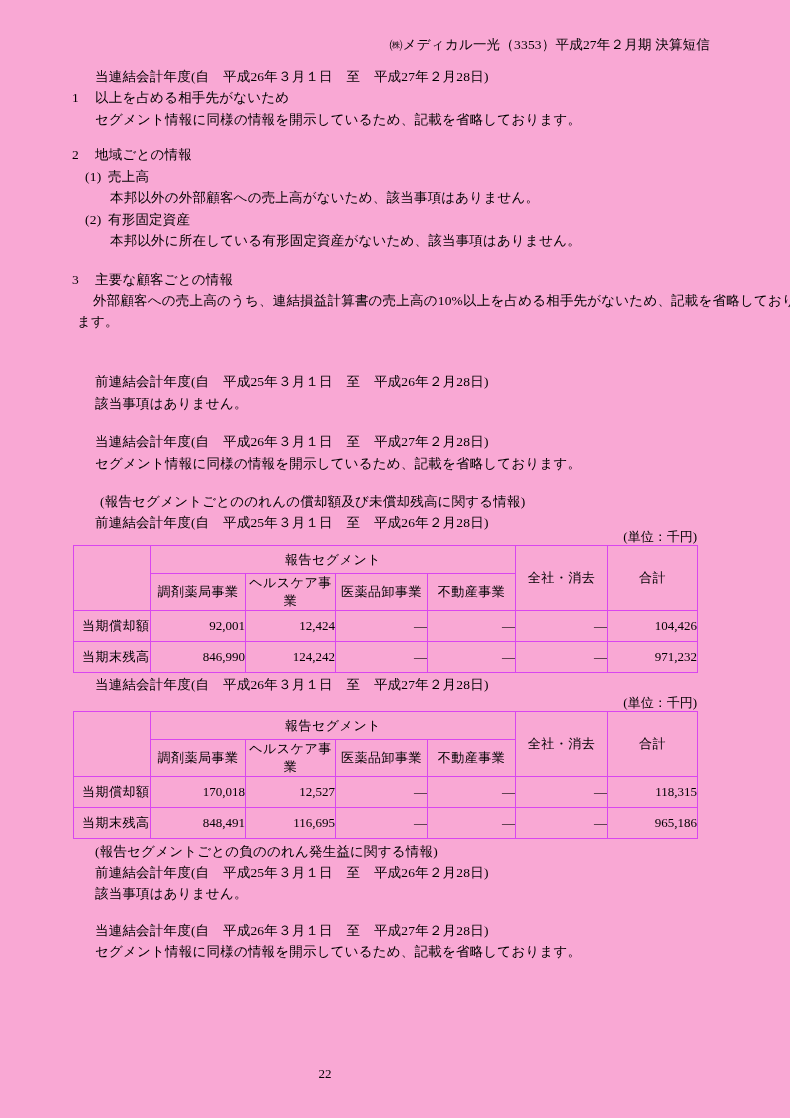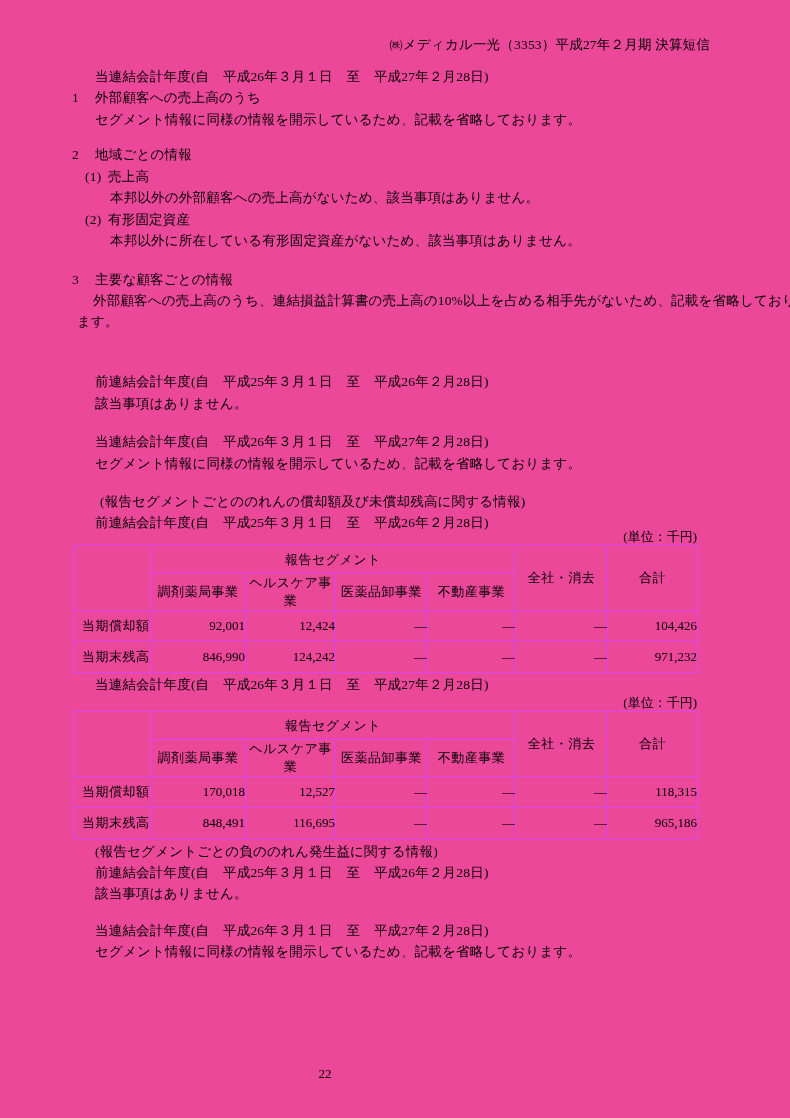--- a/index.html
+++ b/index.html
@@ -5,21 +5,21 @@
   html, body {
     margin: 0;
     padding: 0;
     background: #888;
   }
   .page {
     position: relative;
     width: 790px;
     height: 1118px;
     margin: 0 auto;
-    background: #ec4899;
+    background: #f9a8d4;
     font-family: "Liberation Serif", "DejaVu Serif", serif;
     color: #000000;
     overflow: hidden;
   }
   .line {
     position: absolute;
     font-size: 13.5px;
     line-height: 17px;
     white-space: pre;
     letter-spacing: 0.2px;
@@ -94,21 +94,21 @@
 <body>
 
 <div class="page">
 
   <div class="line hdr">㈱メディカル一光（3353）平成27年２月期 決算短信</div>
 
   <div class="line" style="left:95px; top:68px;">当連結会計年度(自　平成26年３月１日　至　平成27年２月28日)</div>
 
   <div class="line heading-row" style="left:72px; top:89px;">
     <span class="sec-num">1</span>
-    <span>外部顧客への売上高のうち</span>
+    <span>以上を占める相手先がないため</span>
   </div>
   <div class="line" style="left:95px; top:111px;">セグメント情報に同様の情報を開示しているため、記載を省略しております。</div>
 
   <div class="line heading-row" style="left:72px; top:146px;">
     <span class="sec-num">2</span>
     <span>地域ごとの情報</span>
   </div>
   <div class="line heading-row" style="left:85px; top:168px;">
     <span class="sub-num">(1)</span>
     <span>売上高</span>

